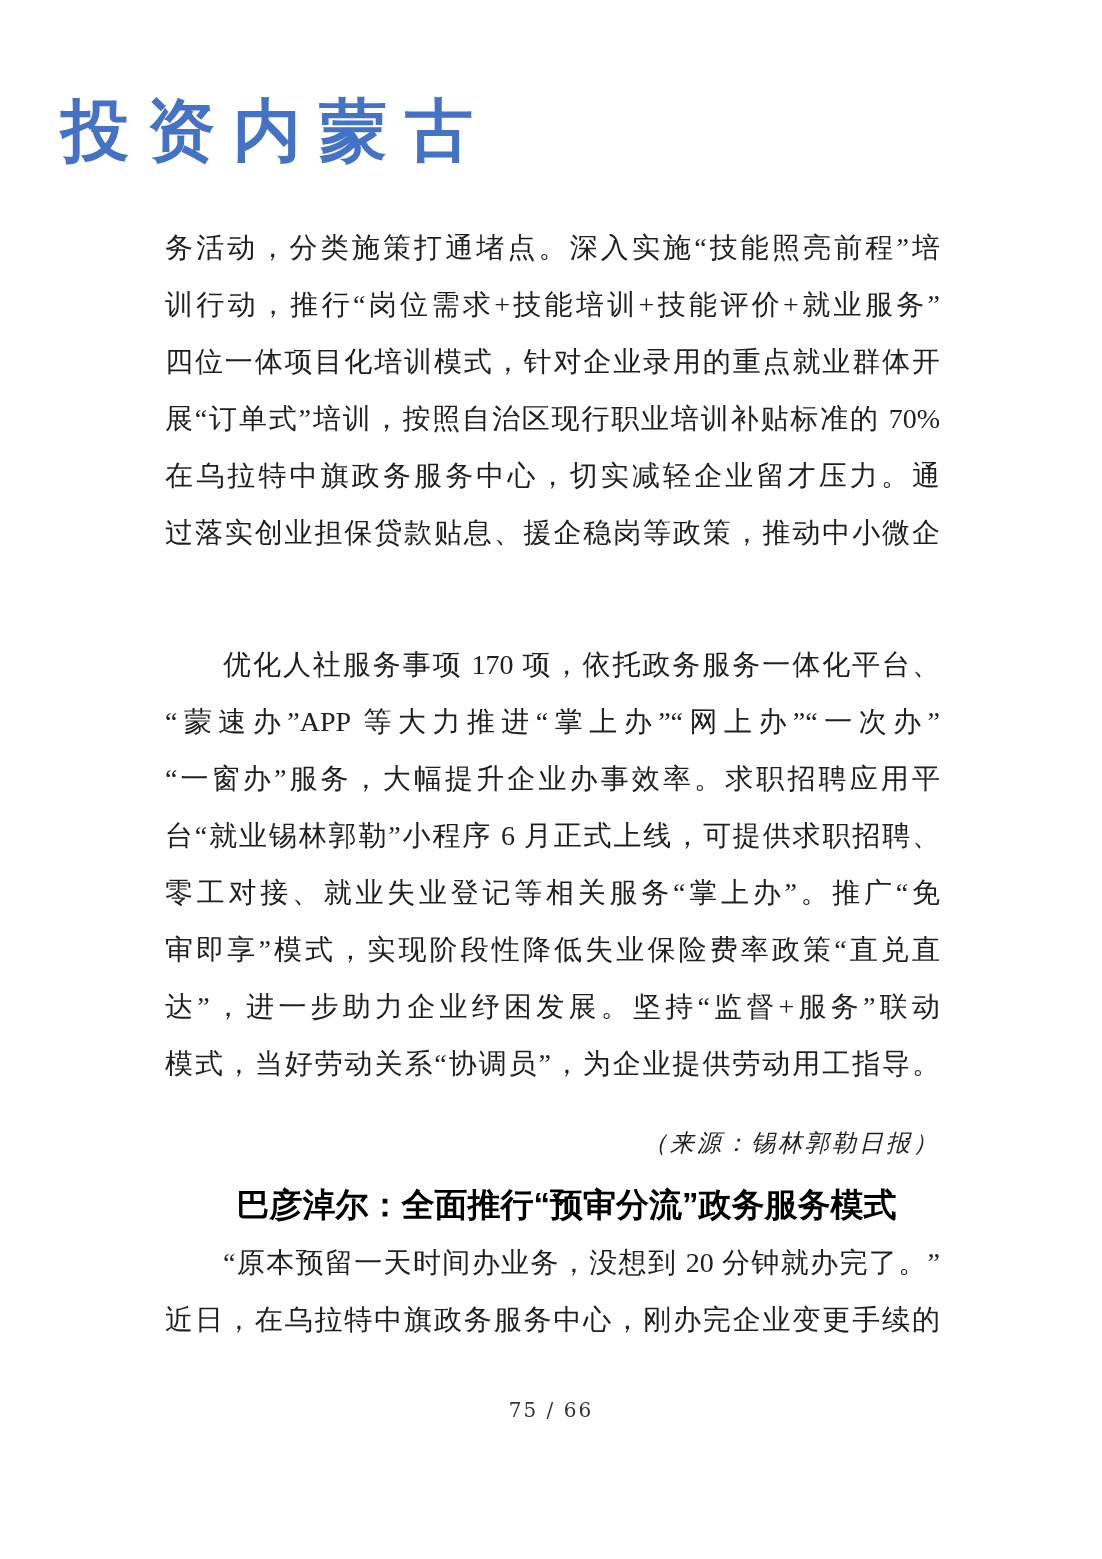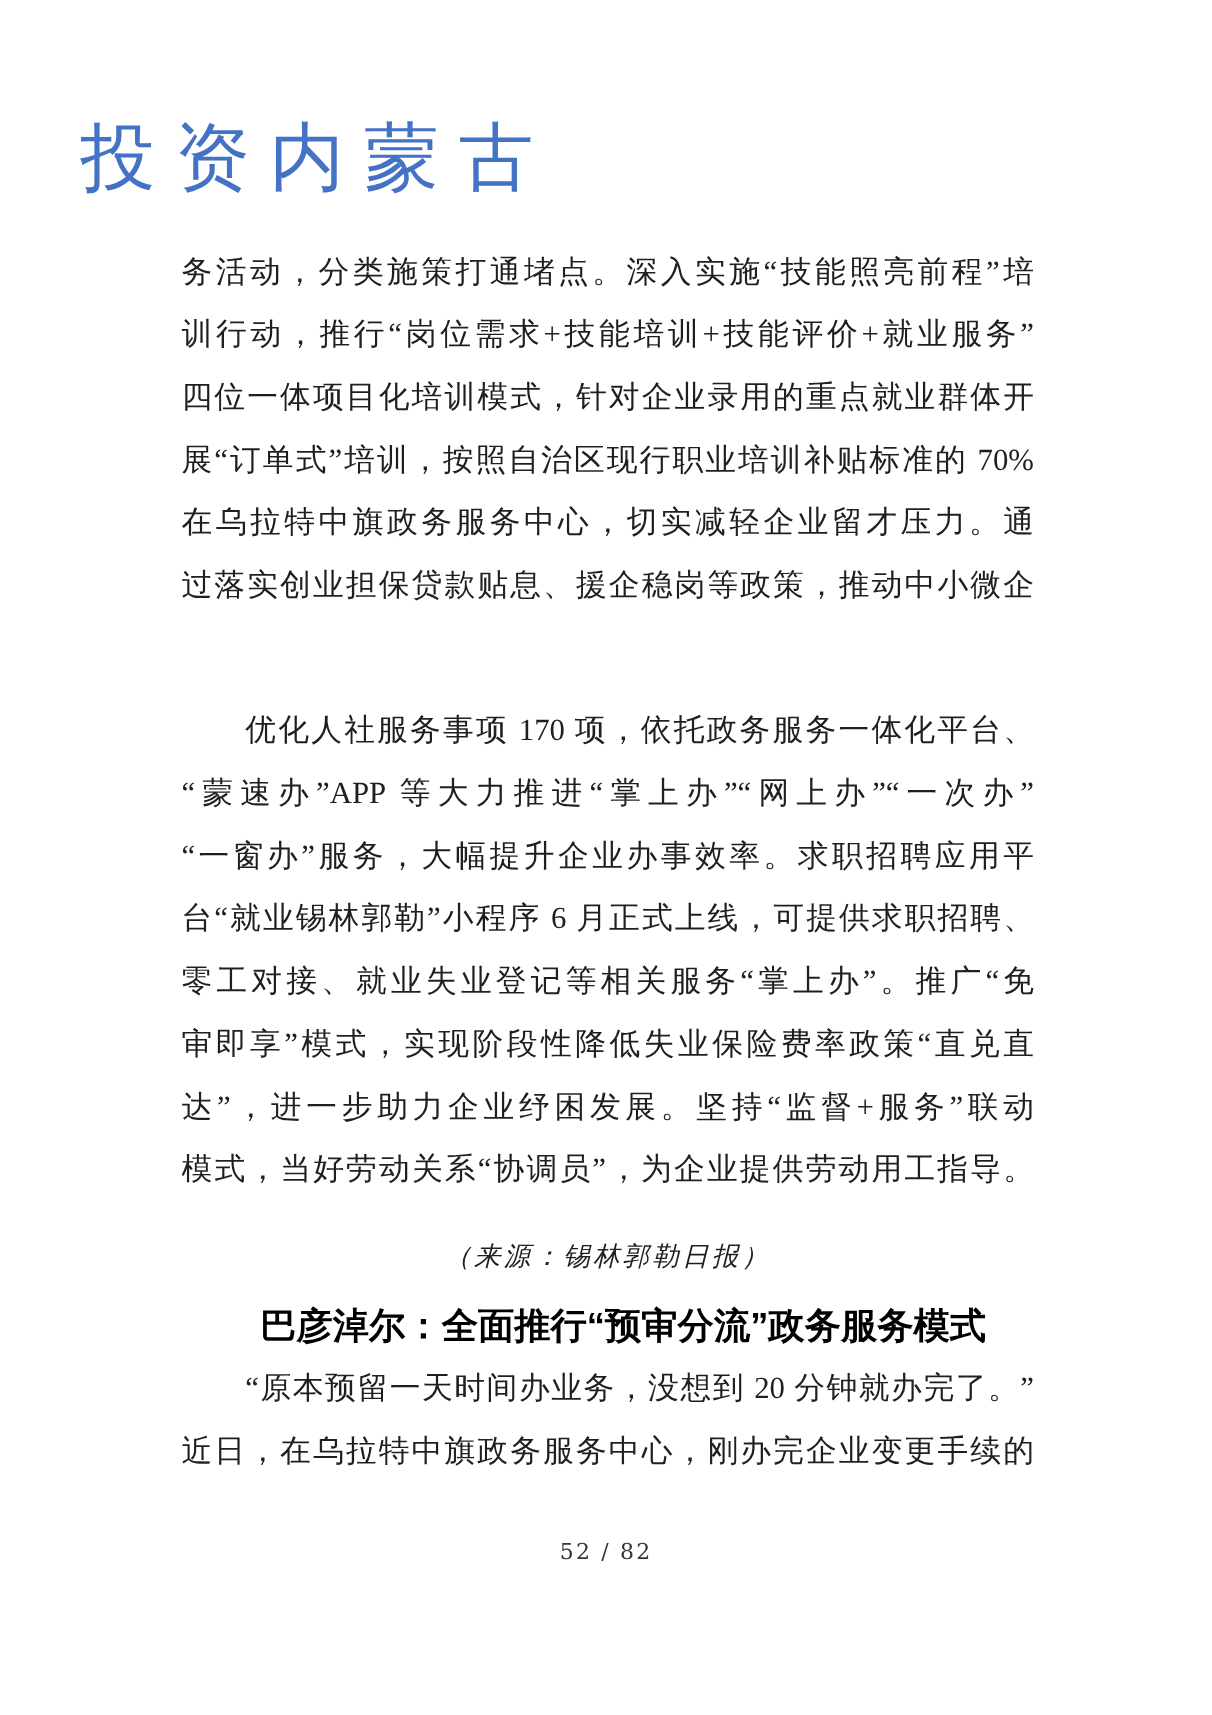--- a/index.html
+++ b/index.html
@@ -9,24 +9,24 @@
     height: 1559px;
     background: #ffffff;
     font-family: "Liberation Serif", "DejaVu Serif", serif;
     color: #1f1f1f;
     overflow: hidden;
   }
   .doc-header {
     position: absolute;
     left: 57px;
     top: 82px;
-    margin: 16px;
+    margin: 4px;
     font-size: 68px;
     line-height: 90px;
-    font-weight: 400;
+    font-weight: 700;
     letter-spacing: 18px;
     color: #4472C4;
     font-family: "Liberation Serif", "DejaVu Serif", serif;
     white-space: nowrap;
   }
   .para {
     position: absolute;
     left: 165px;
     width: 775px;
   }
@@ -45,21 +45,21 @@
   #p1 { top: 219px; }
   #p2 { top: 636px; }
   #p3 { top: 1234px; }
   .source {
     position: absolute;
     left: 165px;
     width: 775px;
     top: 1126px;
     font-size: 24px;
     line-height: 34px;
-    text-align: center;
+    text-align: right;
     font-style: italic;
     letter-spacing: 3px;
     color: #1f1f1f;
   }
   .heading {
     position: absolute;
     left: 100px;
     width: 905px;
     top: 1168px;
     margin: 14px;
@@ -113,15 +113,15 @@
 
   <div class="source">（来源：锡林郭勒日报）</div>
 
   <h2 class="heading">巴彦淖尔：全面推行“预审分流”政务服务模式</h2>
 
   <div class="para" id="p3">
     <div class="line indent">“原本预留一天时间办业务，没想到 20 分钟就办完了。”</div>
     <div class="line">近日，在乌拉特中旗政务服务中心，刚办完企业变更手续的</div>
   </div>
 
-  <div class="footer">52 / 82</div>
+  <div class="footer">75 / 66</div>
 
 </div>
 
 </body></html>

